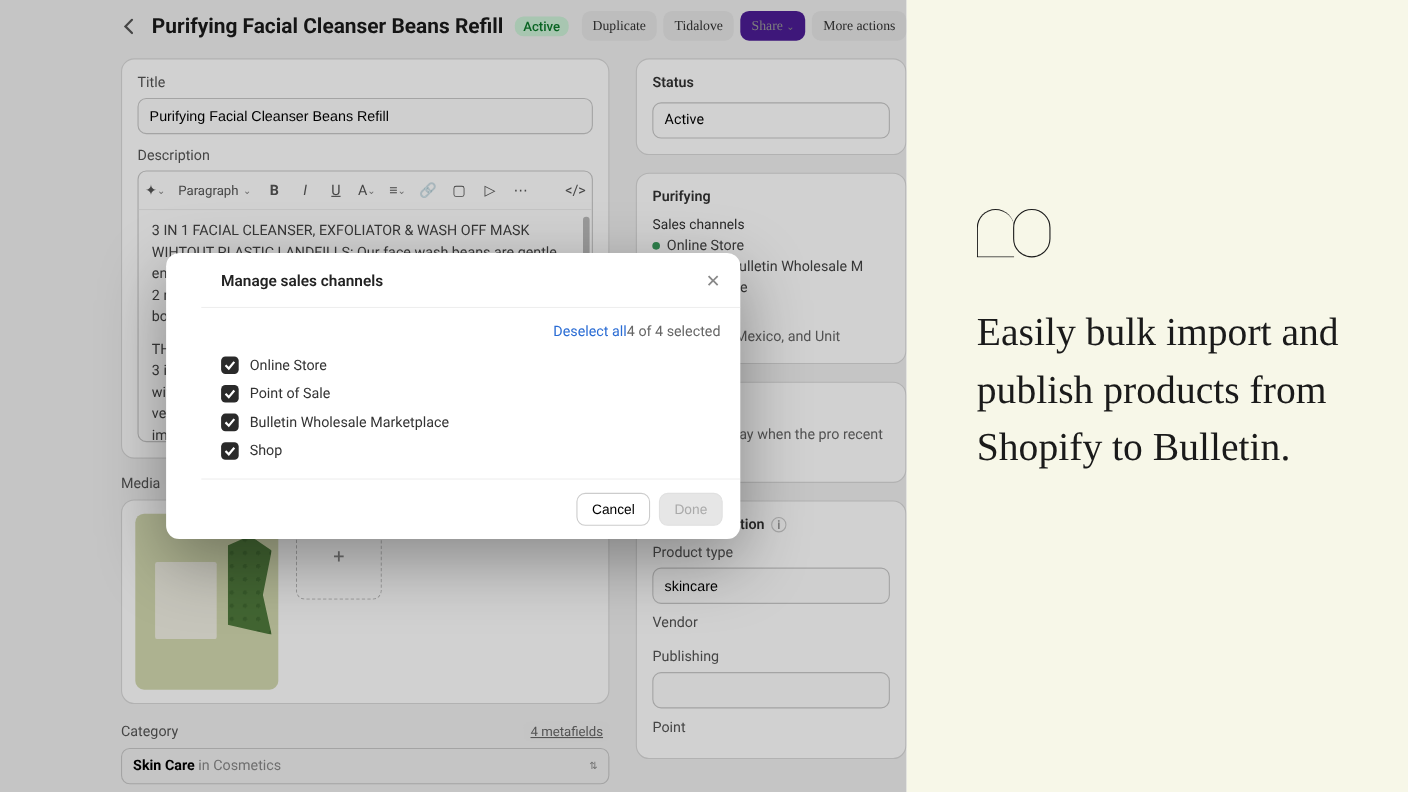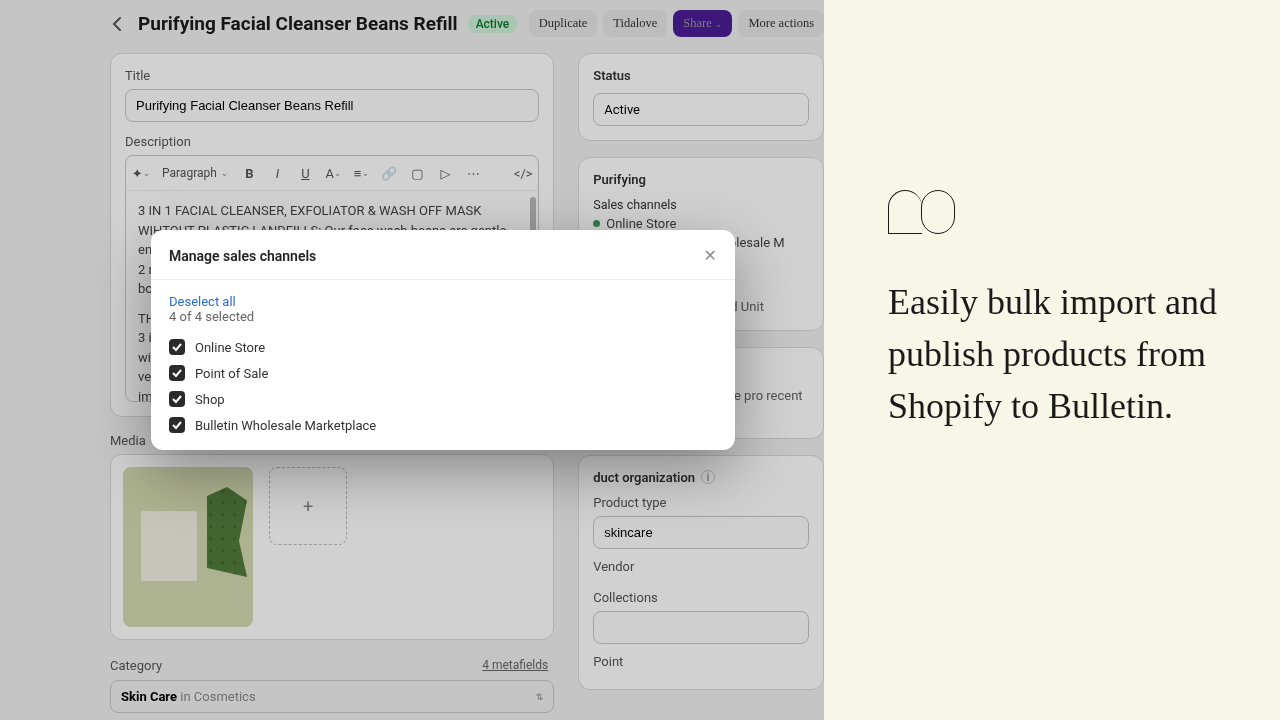--- a/index.html
+++ b/index.html
@@ -52,25 +52,25 @@
 .cat-select { border: 1px solid #c8c8c8; border-radius: 8px; padding: 8px 10px; font-size: 13px; display:flex; justify-content:space-between; align-items:center; }
 .cat-muted { color: #888; }
 
 .status-box { border: 1px solid #c8c8c8; border-radius: 8px; padding: 8px 10px; font-size: 13px; }
 .pub-item { font-size: 13px; color: #444; margin: 4px 0; display:flex; align-items:center; gap:6px; }
 .dot { width: 7px; height: 7px; border-radius: 50%; background: #3a9d5d; display:inline-block; flex-shrink:0; }
 .dot.gray { background: #bbb; }
 .sub-section { font-size: 12.5px; font-weight: 400; color: #333; margin-top: 10px; margin-bottom: 4px; }
 .muted { font-size: 13px; color: #666; line-height:1.4; }
 
-.modal { position: absolute; left: 151px; top: 230px; width: 584px; background: #fff; border-radius: 12px; box-shadow: 0 20px 60px rgba(0,0,0,0.35); z-index: 10; overflow: hidden; }
+.modal { position: absolute; left: 151px; top: 230px; width: 522px; background: #fff; border-radius: 12px; box-shadow: 0 20px 60px rgba(0,0,0,0.35); z-index: 10; overflow: hidden; padding-left: 32px; }
 .modal-header { display:flex; align-items:center; justify-content:space-between; padding: 16px 18px 14px; border-bottom: 1px solid #eee; }
 .modal-title { font-size: 14px; font-weight: 600; color: #222; }
 .modal-close { color: #888; font-size: 16px; cursor:pointer; }
-.modal-sub { display:flex; justify-content:flex-end; padding: 14px 18px 10px; font-size: 13px; flex-direction: column; }
+.modal-sub { display:flex; justify-content:flex-end; padding: 14px 18px 10px; font-size: 13px; }
 .deselect { color: #2a6cd4; cursor:pointer; }
 .selcount { color: #666; }
 .channel-list { padding: 0 18px 12px; }
 .channel-item { display:flex; align-items:center; gap: 10px; padding: 5px 0; font-size: 13px; color: #333; }
 .chk { width: 16px; height: 16px; border-radius: 4px; background: #2a2a2a; display:flex; align-items:center; justify-content:center; flex-shrink:0; }
 .chk svg { width: 10px; height: 10px; }
 .modal-footer { border-top: 1px solid #eee; padding: 12px 16px; display:flex; justify-content:flex-end; gap: 8px; }
 .btn { font-size: 12.5px; padding: 7px 13px; border-radius: 8px; border: 1px solid #ccc; background: #fff; cursor:pointer; }
 .btn.primary { background: #e6e6e6; color: #aaa; border-color: #e0e0e0; }
 </style>
@@ -188,21 +188,21 @@
         <div class="card">
           <div class="card-heading" style="display:flex;gap:6px;align-items:center">
               <span>duct organization</span>
               <span style="font-size:11px;color:#999;border:1px solid #ccc;border-radius:50%;width:14px;height:14px;display:inline-flex;align-items:center;justify-content:center">i</span>
             </div>
           <span class="label-sm">Product type</span>
           <input class="input-text" value="skincare" style="">
           <div style="height:10px"></div>
           <span class="label-sm">Vendor</span>
           <div style="height:10px"></div>
-          <span class="label-sm">Collections</span>
+          <span class="label-sm">Publishing</span>
           <input class="input-text" style="">
           <div style="height:10px"></div>
           <span class="label-sm">Point</span>
           
         </div>
       </div>
     </div>
   </div>
 
   <div class="dim-overlay"></div>
@@ -232,30 +232,34 @@
             </svg>
           </span>
         <span>Point of Sale</span>
       </div>
       <div class="channel-item">
         <span class="chk">
             <svg viewBox="0 0 10 10">
               <path d="M1 5 L4 8 L9 2" stroke="#fff" stroke-width="2" fill="none"></path>
             </svg>
           </span>
+        <span>Bulletin Wholesale Marketplace</span>
+      </div>
+      <div class="channel-item">
+        <span class="chk">
+            <svg viewBox="0 0 10 10">
+              <path d="M1 5 L4 8 L9 2" stroke="#fff" stroke-width="2" fill="none"></path>
+            </svg>
+          </span>
         <span>Shop</span>
       </div>
-      <div class="channel-item">
-        <span class="chk">
-            <svg viewBox="0 0 10 10">
-              <path d="M1 5 L4 8 L9 2" stroke="#fff" stroke-width="2" fill="none"></path>
-            </svg>
-          </span>
-        <span>Bulletin Wholesale Marketplace</span>
-      </div>
+    </div>
+    <div class="modal-footer">
+      <button class="btn">Cancel</button>
+      <button class="btn primary">Done</button>
     </div>
   </div>
 </div>
 
 <div class="right-panel">
   <div class="logo">
     <div class="logo-left"></div>
     <div class="logo-right"></div>
   </div>
   <div class="tagline">Easily bulk import and publish products from Shopify to Bulletin.</div>

